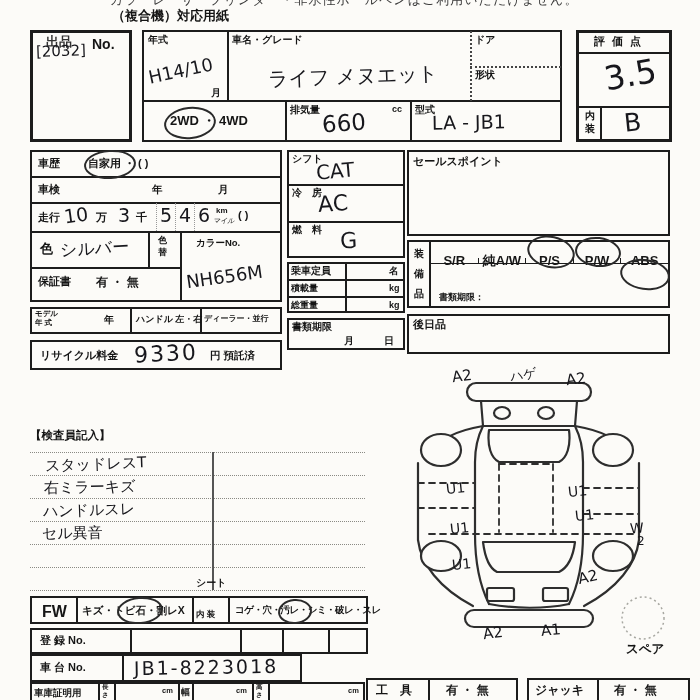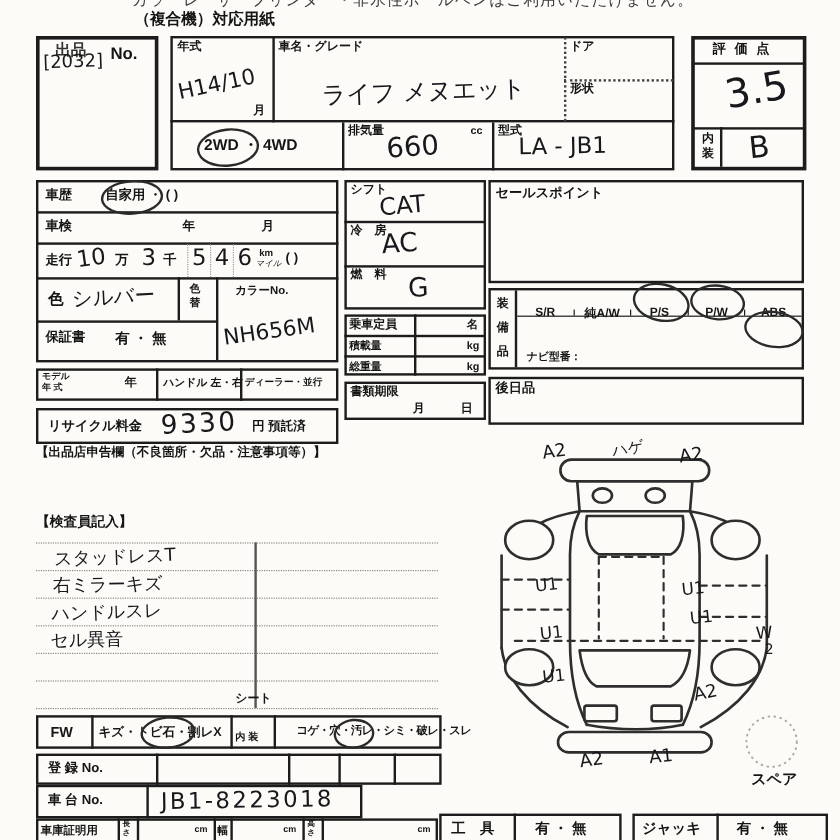--- a/index.html
+++ b/index.html
@@ -8,21 +8,21 @@
   .box{position:absolute;border:2px solid #1c1c1c;box-sizing:border-box;background:transparent;}
   .b3{border-width:3px;}
   .lb{position:absolute;font-weight:bold;color:#151515;white-space:nowrap;line-height:1;}
   .tx{position:absolute;color:#222;white-space:nowrap;line-height:1;}
   .hw{position:absolute;font-family:"DejaVu Sans",sans-serif;color:#17171c;white-space:nowrap;line-height:1;}
   .vl{position:absolute;background:#1c1c1c;width:2px;}
   .hl{position:absolute;background:#1c1c1c;height:2px;}
   .dotl{position:absolute;height:0;border-bottom:1.5px dotted #8a8a84;}
   .dotv{position:absolute;width:0;border-left:1px dotted #999;}
   .circ{position:absolute;border:2px solid #2a2a2a;border-radius:50%;background:transparent;}
-  .cell{display:flex;align-items:center;justify-content:center;font-size:10px;font-weight:bold;
+  .cell{display:flex;align-items:center;justify-content:center;font-size:13px;font-weight:bold;
         border-right:1.5px solid #1c1c1c;flex:1;box-sizing:border-box;margin-top:16px;}
   .cell:last-child{border-right:none;}
 </style>
 </head>
 <body>
 
 <div id="sheet">
 
   <div class="tx" style="left:110px;top:-7px;font-size:13px;color:#3a3a3a;letter-spacing:1px;">カラーレーザープリンター・非水性ボールペンはご利用いただけません。</div>
   <div class="lb" style="left:112px;top:9px;font-size:13px;">（複合機）対応用紙</div>
@@ -119,21 +119,20 @@
   <div class="lb" style="left:35px;top:319px;font-size:7.5px;">年 式</div>
   <div class="lb" style="left:104px;top:315px;font-size:10px;">年</div>
   <div class="lb" style="left:136px;top:315px;font-size:9px;">ハンドル 左・右</div>
   <div class="lb" style="left:204px;top:315px;font-size:8px;">ディーラー・並行</div>
 
   <div class="box" style="left:30px;top:340px;width:252px;height:30px;border-width:2.5px;"></div>
   <div class="lb" style="left:40px;top:350px;font-size:11px;">リサイクル料金</div>
   <div class="hw" style="left:134px;top:343px;font-size:22px;letter-spacing:2px;transform:rotate(-3deg);">9330</div>
   <div class="lb" style="left:210px;top:350px;font-size:10.5px;">円 預託済</div>
 
-  <div class="lb" style="left:30px;top:372px;font-size:10.5px;">【出品店申告欄（不良箇所・欠品・注意事項等）】</div>
 
   <div class="box" style="left:287px;top:150px;width:118px;height:108px;border-width:2.5px;"></div>
   <div class="hl" style="left:287px;top:184px;width:118px;"></div>
   <div class="hl" style="left:287px;top:221px;width:118px;"></div>
   <div class="lb" style="left:292px;top:154px;font-size:10px;">シフト</div>
   <div class="hw" style="left:316px;top:161px;font-size:20px;transform:rotate(-5deg);">CAT</div>
   <div class="lb" style="left:292px;top:188px;font-size:10px;">冷　房</div>
   <div class="hw" style="left:318px;top:193px;font-size:22px;transform:rotate(-4deg);">AC</div>
   <div class="lb" style="left:292px;top:225px;font-size:10px;">燃　料</div>
   <div class="hw" style="left:340px;top:230px;font-size:22px;transform:rotate(-3deg);">G</div>
@@ -163,21 +162,21 @@
       <span class="lb" style="position:static;font-size:10px;">備</span>
       <span class="lb" style="position:static;font-size:10px;">品</span>
     </div>
     <div style="position:absolute;left:22px;top:0;right:0;height:21px;display:flex;border-bottom:1.5px solid #1c1c1c;">
       <div class="cell">S/R</div>
       <div class="cell">純A/W</div>
       <div class="cell">P/S</div>
       <div class="cell">P/W</div>
       <div class="cell">ABS</div>
     </div>
-    <div class="lb" style="left:30px;top:51px;font-size:9px;">ナビ型番：</div>
+    <div class="lb" style="left:30px;top:51px;font-size:9px;">書類期限：</div>
   </div>
   <div class="circ" style="left:527px;top:236px;width:44px;height:28px;transform:rotate(12deg);"></div>
   <div class="circ" style="left:575px;top:237px;width:42px;height:26px;transform:rotate(6deg);"></div>
   <div class="circ" style="left:620px;top:259px;width:46px;height:27px;transform:rotate(8deg);"></div>
 
   <div class="box" style="left:407px;top:314px;width:263px;height:40px;"></div>
   <div class="lb" style="left:413px;top:319px;font-size:11px;">後日品</div>
 
   <div class="lb" style="left:30px;top:430px;font-size:11.5px;">【検査員記入】</div>
   <div class="dotl" style="left:30px;top:452px;width:335px;"></div>
@@ -256,25 +255,25 @@
   <div class="hw" style="left:452px;top:557px;font-size:14px;transform:rotate(-6deg);">U1</div>
   <div class="hw" style="left:578px;top:570px;font-size:15px;transform:rotate(-12deg);">A2</div>
   <div class="hw" style="left:483px;top:626px;font-size:15px;transform:rotate(-8deg);">A2</div>
   <div class="hw" style="left:541px;top:623px;font-size:15px;transform:rotate(-6deg);">A1</div>
   <div class="lb" style="left:626px;top:643px;font-size:12.5px;">スペア</div>
 
   <div class="box" style="left:30px;top:596px;width:338px;height:28px;border-width:2.5px;"></div>
   <div class="vl" style="left:76px;top:596px;height:28px;"></div>
   <div class="vl" style="left:192px;top:596px;height:28px;"></div>
   <div class="vl" style="left:228px;top:596px;height:28px;"></div>
-  <div class="lb" style="left:42px;top:604px;font-size:12px;">FW</div>
+  <div class="lb" style="left:42px;top:604px;font-size:16px;">FW</div>
   <div class="lb" style="left:82px;top:605px;font-size:10.5px;">キズ・トビ石・割レX</div>
   <div class="lb" style="left:196px;top:578px;font-size:10px;">シート</div>
   <div class="lb" style="left:196px;top:610px;font-size:8.5px;">内 装</div>
-  <div class="lb" style="left:247px;top:605px;font-size:9.5px;letter-spacing:-0.5px;">コゲ・穴・汚レ・シミ・破レ・スレ</div>
+  <div class="lb" style="left:235px;top:605px;font-size:9.5px;letter-spacing:-0.5px;">コゲ・穴・汚レ・シミ・破レ・スレ</div>
   <div class="circ" style="left:117px;top:597px;width:42px;height:23px;transform:rotate(-5deg);"></div>
   <div class="circ" style="left:278px;top:599px;width:30px;height:21px;transform:rotate(-5deg);"></div>
 
   <div class="box" style="left:30px;top:628px;width:338px;height:26px;"></div>
   <div class="vl" style="left:130px;top:628px;height:26px;"></div>
   <div class="vl" style="left:240px;top:628px;height:26px;"></div>
   <div class="vl" style="left:282px;top:628px;height:26px;"></div>
   <div class="vl" style="left:328px;top:628px;height:26px;"></div>
   <div class="lb" style="left:40px;top:635px;font-size:11px;">登 録 No.</div>
 

